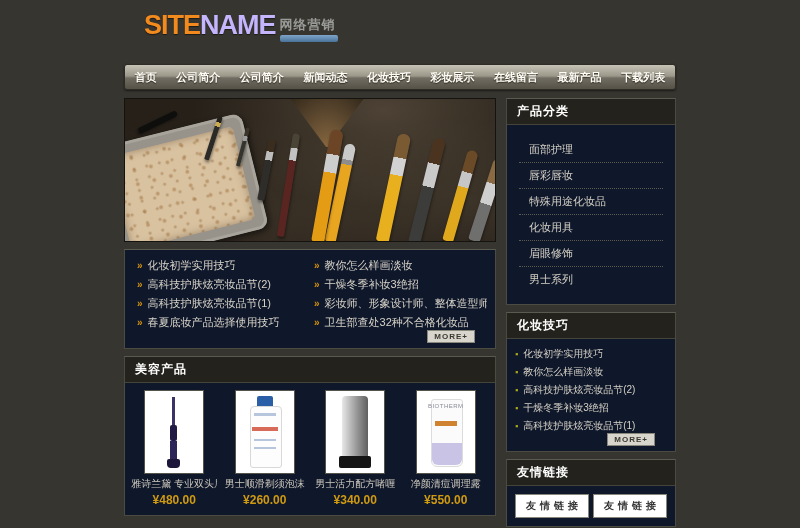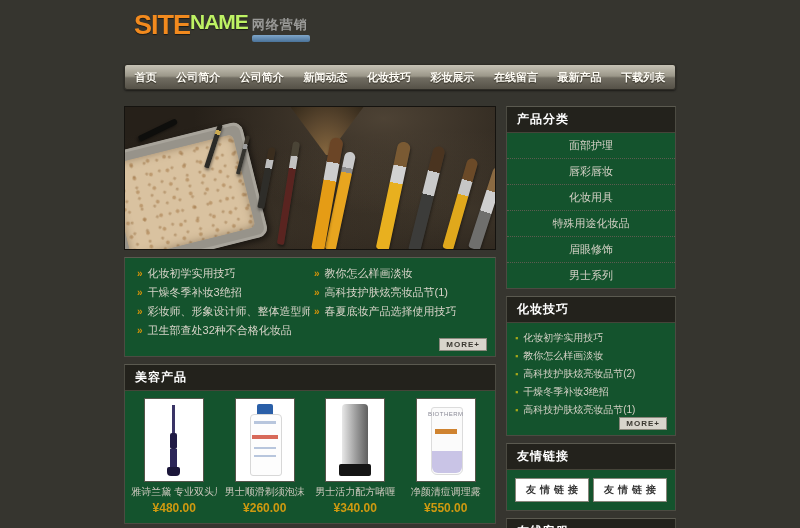--- a/index.html
+++ b/index.html
@@ -5,47 +5,47 @@
   html,body{margin:0;padding:0;}
   body{
     width:800px;height:528px;overflow:hidden;
     background:#36352f;
     font-family:"Liberation Sans","DejaVu Sans",sans-serif;
     -webkit-font-smoothing:antialiased;
   }
   .wrap{width:560px;margin:0 auto;}
   
   .header{height:52px;padding-top:10px;}
-  .logo{display:inline-flex;align-items:flex-start;cursor:pointer;margin-left:14px;}
+  .logo{display:inline-flex;align-items:flex-start;cursor:pointer;margin-left:24px;}
   .logo-site{font-size:27px;font-weight:800;letter-spacing:-1px;color:#f28a1e;
     text-shadow:0 1px 1px rgba(0,0,0,.5);}
-  .logo-name{font-size:21px;font-weight:800;letter-spacing:-1px;color:#bef264;
+  .logo-name{font-size:27px;font-weight:800;letter-spacing:-1px;color:#c4b5fd;
     text-shadow:0 1px 1px rgba(0,0,0,.5);}
   .logo-tag{display:flex;flex-direction:column;margin:6px 0 0 4px;}
   .logo-tagline{font-size:13px;font-weight:bold;color:#9a9a98;letter-spacing:1px;}
   .logo-tagbar{margin-top:1px;height:7px;width:58px;border-radius:2px;
     background:linear-gradient(180deg,#7fa6c9,#4a7299);}
   
   .nav{
-    height:24px;margin:2px 4px 16px 4px;border-radius:3px;
+    height:24px;margin:2px 4px 8px 4px;border-radius:3px;
     border:1px solid #2e2c26;
     background:linear-gradient(180deg,#c6c2b5 0%,#9b9789 46%,#716d62 54%,#555147 100%);
     display:flex;align-items:center;justify-content:space-around;
     box-shadow:0 1px 2px rgba(0,0,0,.5);
   }
   .nav a{
     font-size:11px;font-weight:bold;color:#fffdf6;text-decoration:none;
     text-shadow:0 1px 1px rgba(40,35,25,.9);cursor:pointer;padding:4px 6px;
   }
   
   .content{display:flex;gap:10px;margin:0 4px;}
   .col-left{width:372px;}
   .col-right{width:174px;}
   
-  .box{background:#14532d;border:1px solid #4c4b42;border-top-color:#5b5a50;margin-bottom:7px;}
+  .box{background:#0f172a;border:1px solid #4c4b42;border-top-color:#5b5a50;margin-bottom:7px;}
   .box-header{
     background:#23221c;color:#ffffff;font-size:12px;font-weight:bold;
     padding:4px 10px;border-bottom:1px solid #454439;letter-spacing:1px;
   }
   
   .hero{
     position:relative;width:370px;height:142px;margin-bottom:7px;
     border:1px solid #15130f;overflow:hidden;
     background-color:#262019;
     background-image:
@@ -67,21 +67,21 @@
     background-size:17px 14px, 13px 11px;
     box-shadow:inset 0 0 8px rgba(90,70,45,.5);}
   
   .news-box{position:relative;}
   .news-list{list-style:none;margin:0;padding:6px 8px 16px 8px;display:flex;flex-wrap:wrap;}
   .news-list li{width:50%;box-sizing:border-box;padding:2px 4px;font-size:11px;
     white-space:nowrap;overflow:hidden;}
   .news-list .blt{color:#d5930a;font-weight:bold;margin-right:5px;font-size:10px;}
   .news-list a{color:#d8d4c9;text-decoration:none;cursor:pointer;}
   .more-btn{
-    position:absolute;right:8px;bottom:5px;
+    position:absolute;right:20px;bottom:5px;
     font-size:8px;font-weight:bold;color:#3a3831;background:#d8d5cc;
     border:1px solid #8a877c;padding:1px 6px;cursor:pointer;letter-spacing:1px;
   }
   
   .prod-grid{display:flex;justify-content:space-around;padding:8px 4px 8px 4px;}
   .prod{width:86px;text-align:center;cursor:pointer;}
   .prod-img{width:58px;height:82px;margin:0 auto;background:#ffffff;position:relative;overflow:hidden;
     box-shadow:0 0 0 1px #55544a;}
   .prod-name{font-size:10px;color:#ccc8bd;margin-top:4px;white-space:nowrap;overflow:hidden;}
   .prod-price{font-size:12px;font-weight:bold;color:#cf9a10;margin-top:2px;}
@@ -98,21 +98,21 @@
   .bottle-stripe{left:16px;top:36px;width:26px;height:4px;background:#d86a5a;}
   .tube-silver{left:16px;top:5px;width:26px;height:62px;
     background:linear-gradient(90deg,#e8e8e8,#9a9a9a 55%,#5f5f5f);border-radius:4px 4px 2px 2px;}
   .tube-cap{left:13px;top:65px;width:32px;height:12px;background:#151515;border-radius:2px;}
   .tube-white{left:14px;top:8px;width:30px;height:66px;background:#fbfbfb;border:1px solid #dcdcdc;
     border-radius:3px 3px 6px 6px;}
   .tube-lav{left:15px;top:52px;width:30px;height:22px;background:#c9c4e6;border-radius:0 0 6px 6px;}
   .tube-brand{left:0;top:12px;width:58px;text-align:center;font-size:6px;color:#8a8a96;letter-spacing:.5px;}
   .tube-band{left:18px;top:30px;width:22px;height:5px;background:#cf8330;}
   
-  .cat-list{list-style:none;margin:0;padding:0;text-align:center;}
+  .cat-list{list-style:none;margin:12px;padding:0;}
   .cat-list li{padding:5px 10px;font-size:11px;border-bottom:1px dotted #5c5b4f;}
   .cat-list li:last-child{border-bottom:none;}
   .cat-list a{color:#d5d1c6;text-decoration:none;cursor:pointer;}
   .tip-box{position:relative;padding-bottom:16px;}
   .tip-list{list-style:none;margin:0;padding:6px 8px 0 8px;}
   .tip-list li{padding:2px 0;font-size:10px;white-space:nowrap;overflow:hidden;}
   .tip-list .blt{color:#a8a818;margin-right:5px;font-size:9px;}
   .tip-list a{color:#d5d1c6;text-decoration:none;cursor:pointer;}
   .link-row{display:flex;justify-content:space-around;padding:8px 6px;}
   .link-btn{background:#ffffff;border:1px solid #88857a;color:#333;font-size:10px;
@@ -165,20 +165,21 @@
         <div class="brush" style="left:262px;top:34px;width:13px;height:110px;transform:rotate(12deg);background:linear-gradient(180deg,#7a5a33 0 22%,#d2d2d2 22% 38%,#e8b01f 38% 100%);"></div>
         <div class="brush" style="left:296px;top:38px;width:12px;height:108px;transform:rotate(14deg);background:linear-gradient(180deg,#4a3420 0 24%,#cacaca 24% 46%,#3c3c3a 46% 100%);"></div>
         <div class="brush" style="left:330px;top:50px;width:11px;height:94px;transform:rotate(16deg);background:linear-gradient(180deg,#6b4a28 0 24%,#c6c6c6 24% 40%,#e0a81c 40% 100%);"></div>
         <div class="brush" style="left:356px;top:58px;width:12px;height:86px;transform:rotate(18deg);background:linear-gradient(180deg,#8a6a42 0 30%,#cfcfcf 30% 55%,#6f6f6d 55% 100%);"></div>
       </div>
 
       <div class="box news-box">
         <ul class="news-list">
           <li><span class="blt">»</span><a>化妆初学实用技巧</a></li>
           <li><span class="blt">»</span><a>教你怎么样画淡妆</a></li>
+          <li><span class="blt">»</span><a>高科技护肤炫亮妆品节(2)</a></li>
           <li><span class="blt">»</span><a>干燥冬季补妆3绝招</a></li>
           <li><span class="blt">»</span><a>高科技护肤炫亮妆品节(1)</a></li>
           <li><span class="blt">»</span><a>彩妆师、形象设计师、整体造型师...</a></li>
           <li><span class="blt">»</span><a>春夏底妆产品选择使用技巧</a></li>
           <li><span class="blt">»</span><a>卫生部查处32种不合格化妆品</a></li>
         </ul>
         <button class="more-btn">MORE+</button>
       </div>
 
       <div class="box">
@@ -237,22 +238,22 @@
       </div>
     </div>
 
     <div class="col-right">
 
       <div class="box">
         <div class="box-header">产品分类</div>
         <ul class="cat-list">
           <li><a>面部护理</a></li>
           <li><a>唇彩唇妆</a></li>
+          <li><a>特殊用途化妆品</a></li>
           <li><a>化妆用具</a></li>
-          <li><a>特殊用途化妆品</a></li>
           <li><a>眉眼修饰</a></li>
           <li><a>男士系列</a></li>
         </ul>
       </div>
 
       <div class="box tip-box">
         <div class="box-header">化妆技巧</div>
         <ul class="tip-list">
           <li><span class="blt">▪</span><a>化妆初学实用技巧</a></li>
           <li><span class="blt">▪</span><a>教你怎么样画淡妆</a></li>

